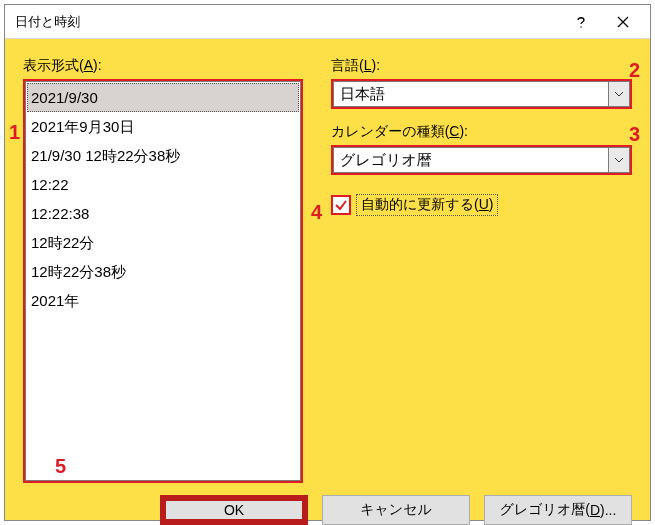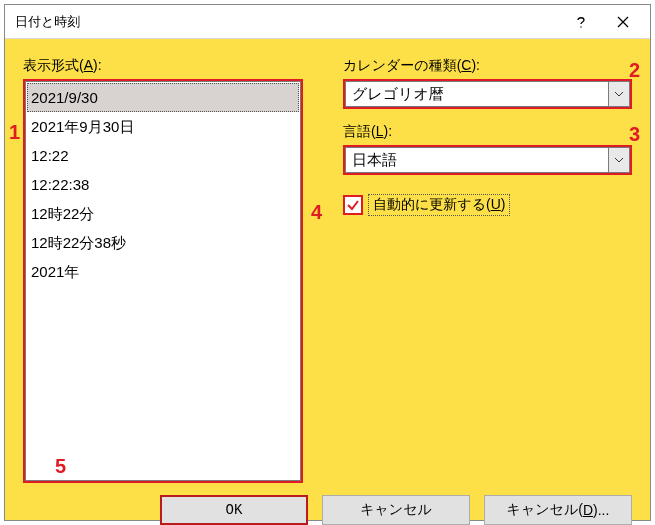--- a/index.html
+++ b/index.html
@@ -33,21 +33,21 @@
     display: flex; align-items: center; justify-content: center;
     color: #333;
   }
   .tb-btn svg { width: 12px; height: 12px; stroke: #000; stroke-width: 1; fill: none; }
   .content {
     position: relative;
     padding: 18px 18px 56px 18px;
   }
   .columns {
     display: flex;
-    gap: 40px;
+    gap: 28px;
   }
   .left { width: 280px; }
   .right { flex: 1; }
   .label { margin-bottom: 4px; font-size: 14px; }
   .underline { text-decoration: underline; }
   .listbox {
     height: 404px;
     background: #fff;
     border: 2px solid #e01b24;
     outline: 1px solid #7a7a7a;
@@ -117,22 +117,21 @@
   .btn {
     min-width: 148px;
     height: 30px;
     background: #e1e1e1;
     border: 1px solid #adadad;
     display: flex; align-items: center; justify-content: center;
     font-size: 14px;
     padding: 0 10px;
   }
   .btn.ok {
-    border: 2px solid #b91c1c;
-    font-family: Liberation Mono, monospace;
+    border: 6px solid #b91c1c;
   }
   .callout {
     position: absolute;
     color: #e01b24;
     font-weight: bold;
     font-size: 20px;
     font-family: Arial, sans-serif;
     pointer-events: none;
   }
 </style>
@@ -158,75 +157,76 @@
 
   <div class="content">
     <div class="columns">
       <div class="left">
         <div class="label">
           <span>表示形式(</span><span class="underline">A</span><span>):</span>
         </div>
         <div class="listbox" id="formats-list">
             <div class="item selected">2021/9/30</div>
             <div class="item">2021年9月30日</div>
+            <div class="item">21/9/30 12時22分38秒</div>
             <div class="item">12:22</div>
             <div class="item">12:22:38</div>
             <div class="item">12時22分</div>
             <div class="item">12時22分38秒</div>
             <div class="item">2021年</div>
           </div>
       </div>
 
       <div class="right">
+        <div class="field-row">
+          <div class="label">
+            <span>言語(</span><span class="underline">L</span><span>):</span>
+          </div>
+          <div class="combo">
+            <div class="value">日本語</div>
+            <div class="drop-btn">
+              <svg viewBox="0 0 10 6">
+                  <path d="M1 1 L5 5 L9 1" stroke="#333" stroke-width="1" fill="none"></path>
+                </svg>
+            </div>
+          </div>
+        </div>
+
         <div class="field-row">
           <div class="label">
             <span>カレンダーの種類(</span><span class="underline">C</span><span>):</span>
           </div>
           <div class="combo">
             <div class="value">グレゴリオ暦</div>
             <div class="drop-btn">
               <svg viewBox="0 0 10 6">
                   <path d="M1 1 L5 5 L9 1" stroke="#333" stroke-width="1" fill="none"></path>
                 </svg>
             </div>
           </div>
         </div>
 
-        <div class="field-row">
-          <div class="label">
-            <span>言語(</span><span class="underline">L</span><span>):</span>
-          </div>
-          <div class="combo">
-            <div class="value">日本語</div>
-            <div class="drop-btn">
-              <svg viewBox="0 0 10 6">
-                  <path d="M1 1 L5 5 L9 1" stroke="#333" stroke-width="1" fill="none"></path>
-                </svg>
-            </div>
-          </div>
-        </div>
-
         <div class="checkbox-row">
           <div class="chk">
             <svg viewBox="0 0 14 14">
                 <path d="M2 7 L6 11 L12 3" stroke="#e01b24" stroke-width="2" fill="none"></path>
               </svg>
           </div>
           <div class="chk-label">
             <span>自動的に更新する(</span><span class="underline">U</span><span>)</span>
           </div>
         </div>
       </div>
     </div>
 
     <div class="buttons">
       <div class="btn ok">OK</div>
       <div class="btn">キャンセル</div>
       <div class="btn">
-        <span>キャンセル(</span>
+        <span>グレゴリオ暦(</span>
           <span class="underline">D</span>
           <span>)...</span>
       </div>
     </div>
   </div>
 
   <div class="callout" style="left:4px; top:116px;">1</div>
   <div class="callout" style="right:10px; top:54px;">2</div>
   <div class="callout" style="right:10px; top:118px;">3</div>
   <div class="callout" style="left:306px; top:196px;">4</div>

